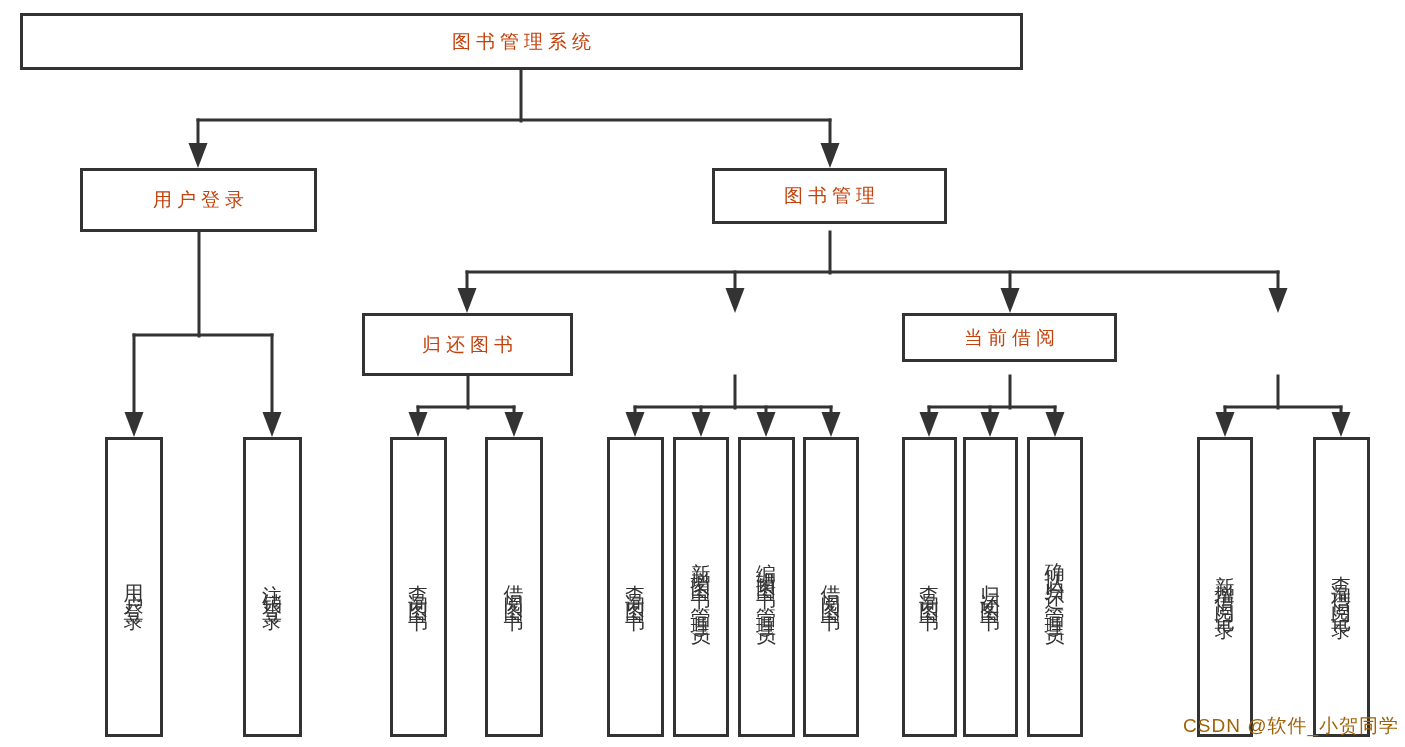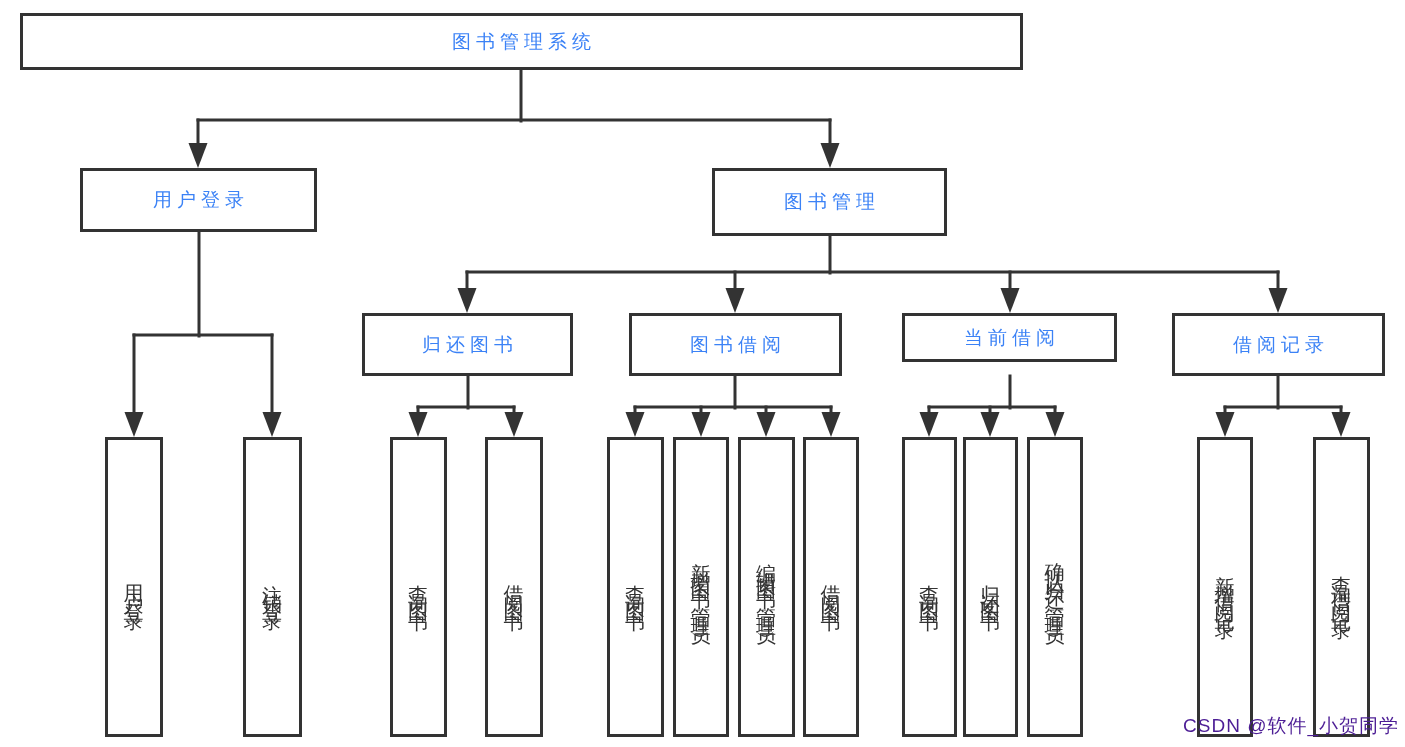--- a/index.html
+++ b/index.html
@@ -30,38 +30,38 @@
     display: flex;
     align-items: center;
     justify-content: center;
     color: #333333;
   }
   .hnode span {
     font-size: 19px;
     letter-spacing: 5px;
     text-indent: 5px;
     white-space: nowrap;
-    color: #3b82f6;
+    color: #c2410c;
   }
   .vnode span {
     writing-mode: vertical-rl;
     text-orientation: mixed;
     font-size: 20px;
     letter-spacing: 9px;
     line-height: 1;
     color: #333333;
     white-space: nowrap;
   }
   .watermark {
     position: absolute;
     right: 6px;
     top: 713px;
     font-size: 19px;
     letter-spacing: 1px;
-    color: #4c1d95;
+    color: #a16207;
     white-space: nowrap;
     z-index: 5;
   }
 </style>
 </head>
 <body>
 
 <div class="stage">
 
   <svg class="connectors" viewBox="0 0 1405 747">
@@ -119,35 +119,29 @@
       <polygon points="1331.5,412 1350.5,412 1341,437" fill="#333333"></polygon>
     </svg>
 
   <div class="node hnode" style="left:20px;top:13px;width:1003px;height:57px">
     <span>图书管理系统</span>
   </div>
 
   <div class="node hnode" style="left:80px;top:168px;width:237px;height:64px">
     <span>用户登录</span>
   </div>
-  <div class="node hnode" style="left:712px;top:168px;width:235px;height:68px">
+  <div class="node hnode" style="left:712px;top:168px;width:235px;height:56px">
     <span>图书管理</span>
   </div>
 
   <div class="node hnode" style="left:362px;top:313px;width:211px;height:63px">
     <span>归还图书</span>
   </div>
-  <div class="node hnode" style="left:629px;top:313px;width:213px;height:63px">
-    <span>图书借阅</span>
-  </div>
   <div class="node hnode" style="left:902px;top:313px;width:215px;height:49px">
     <span>当前借阅</span>
-  </div>
-  <div class="node hnode" style="left:1172px;top:313px;width:213px;height:63px">
-    <span>借阅记录</span>
   </div>
 
   <div class="node vnode" style="left:105px;top:437px;width:58px;height:300px">
     <span>用户登录</span>
   </div>
   <div class="node vnode" style="left:243px;top:437px;width:59px;height:300px">
     <span>注销登录</span>
   </div>
 
   <div class="node vnode" style="left:390px;top:437px;width:57px;height:300px">

